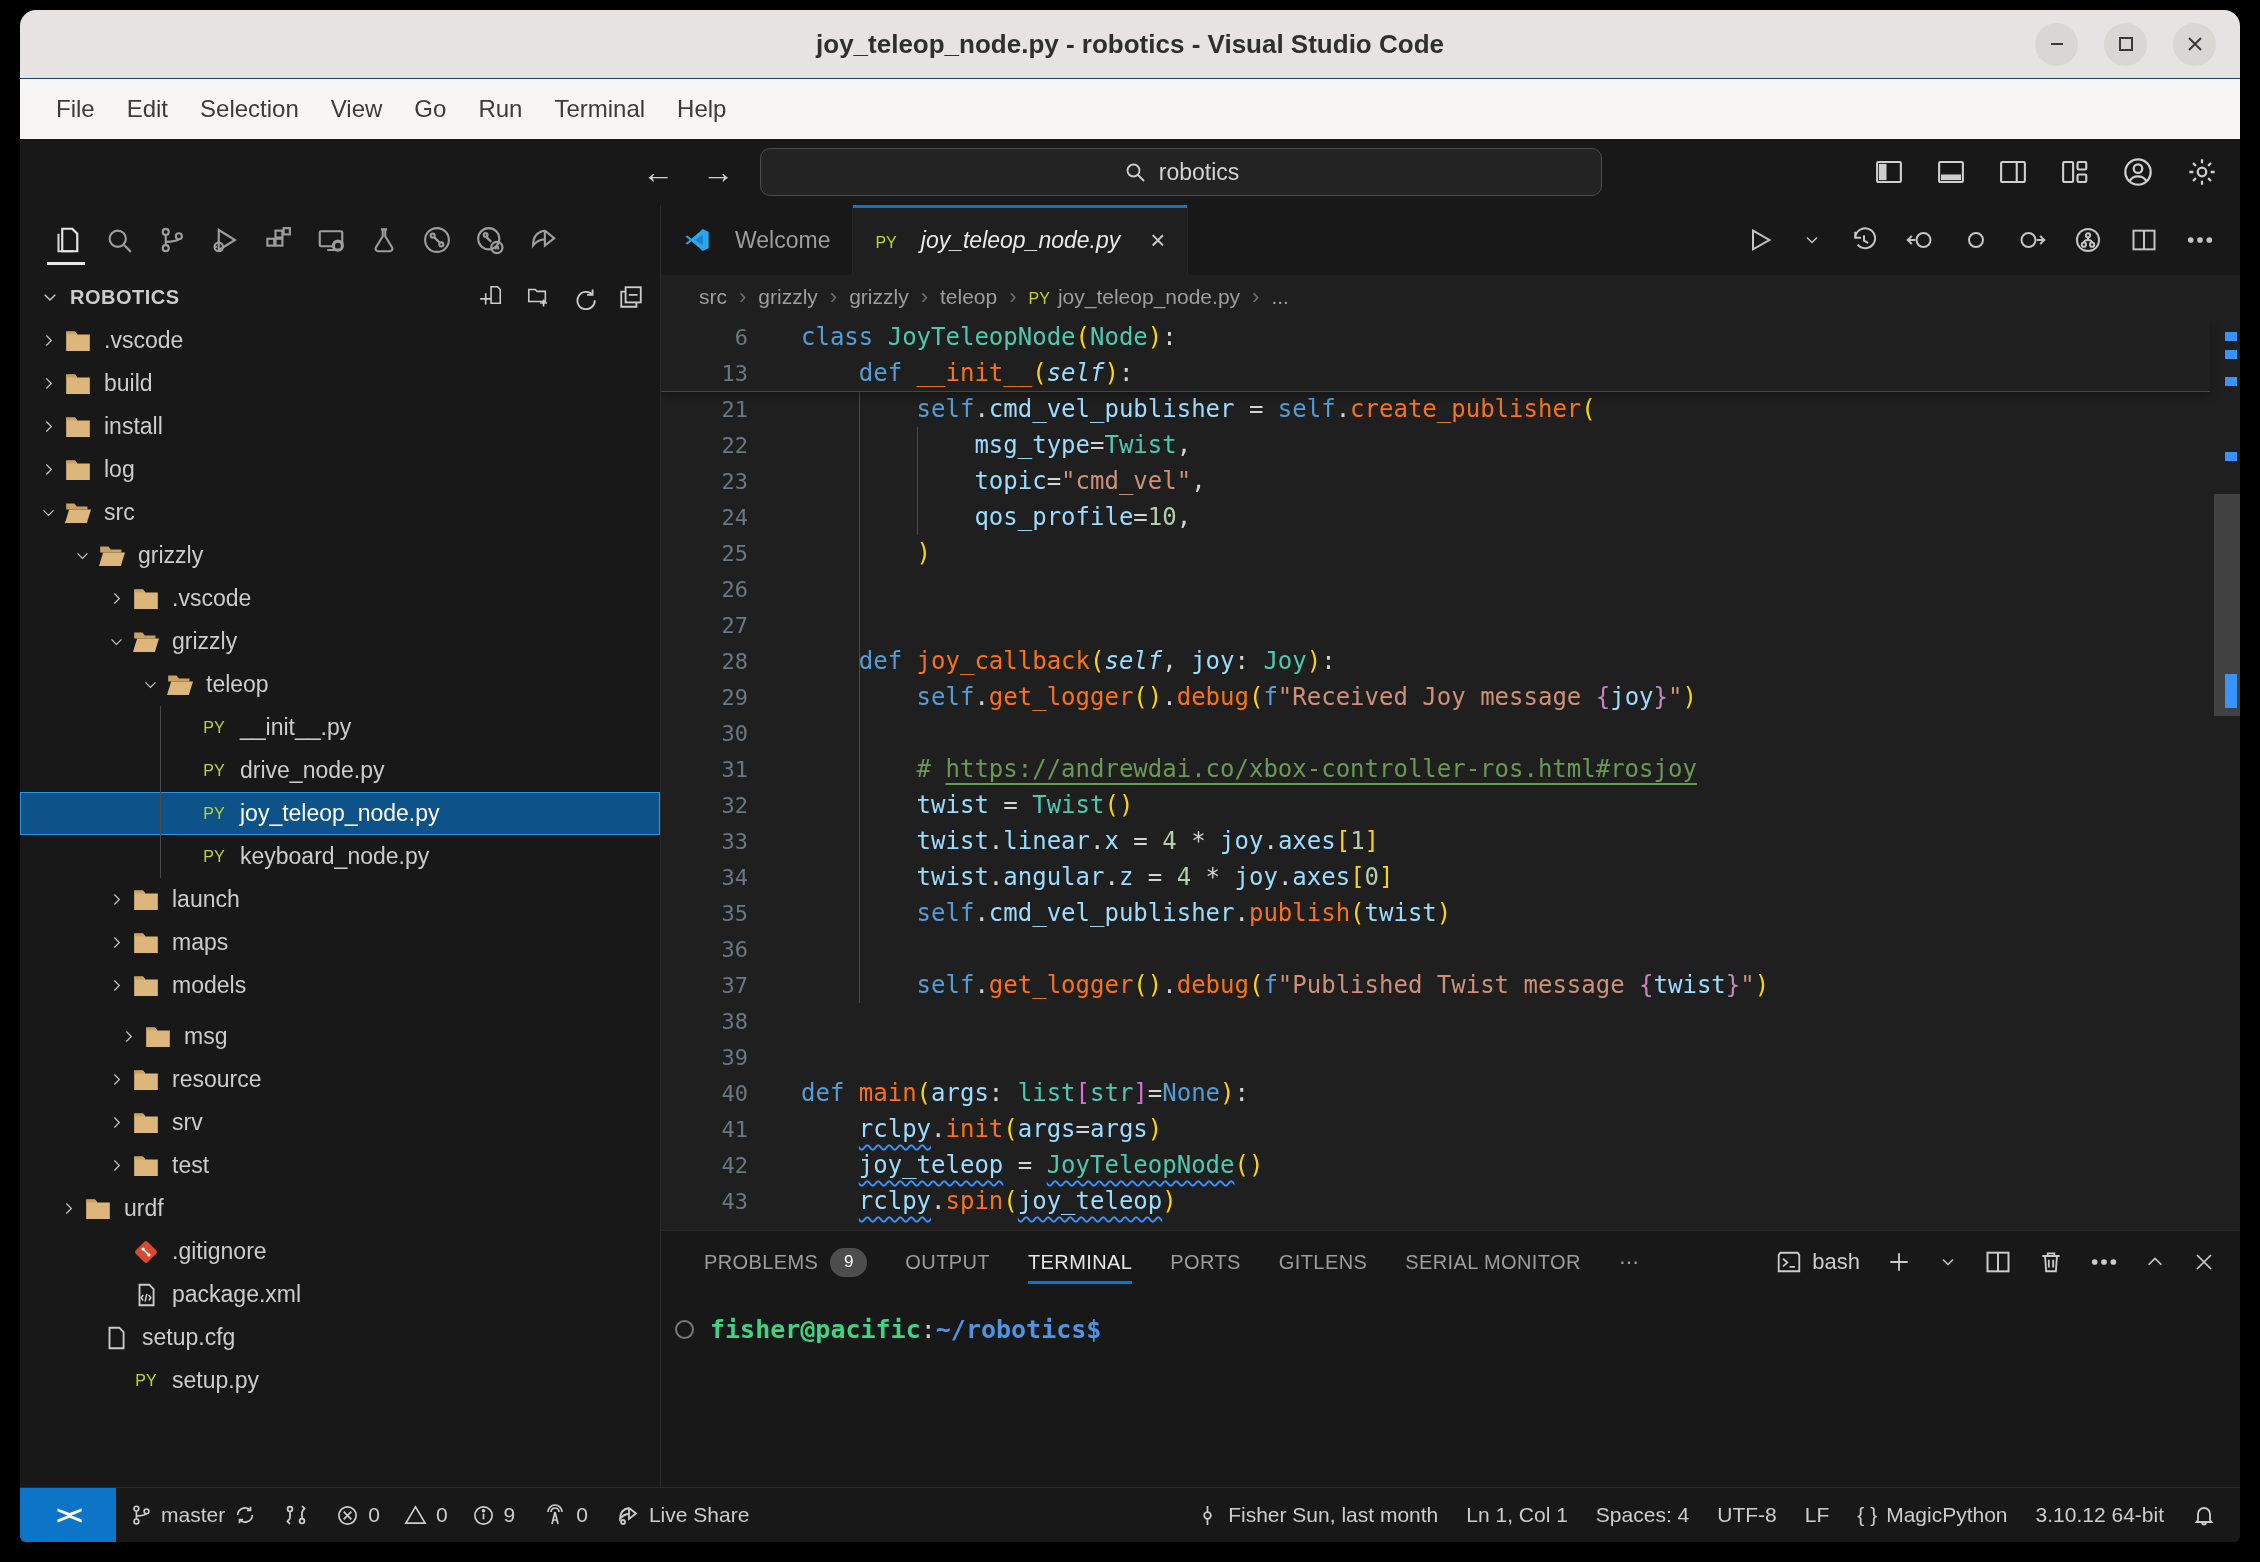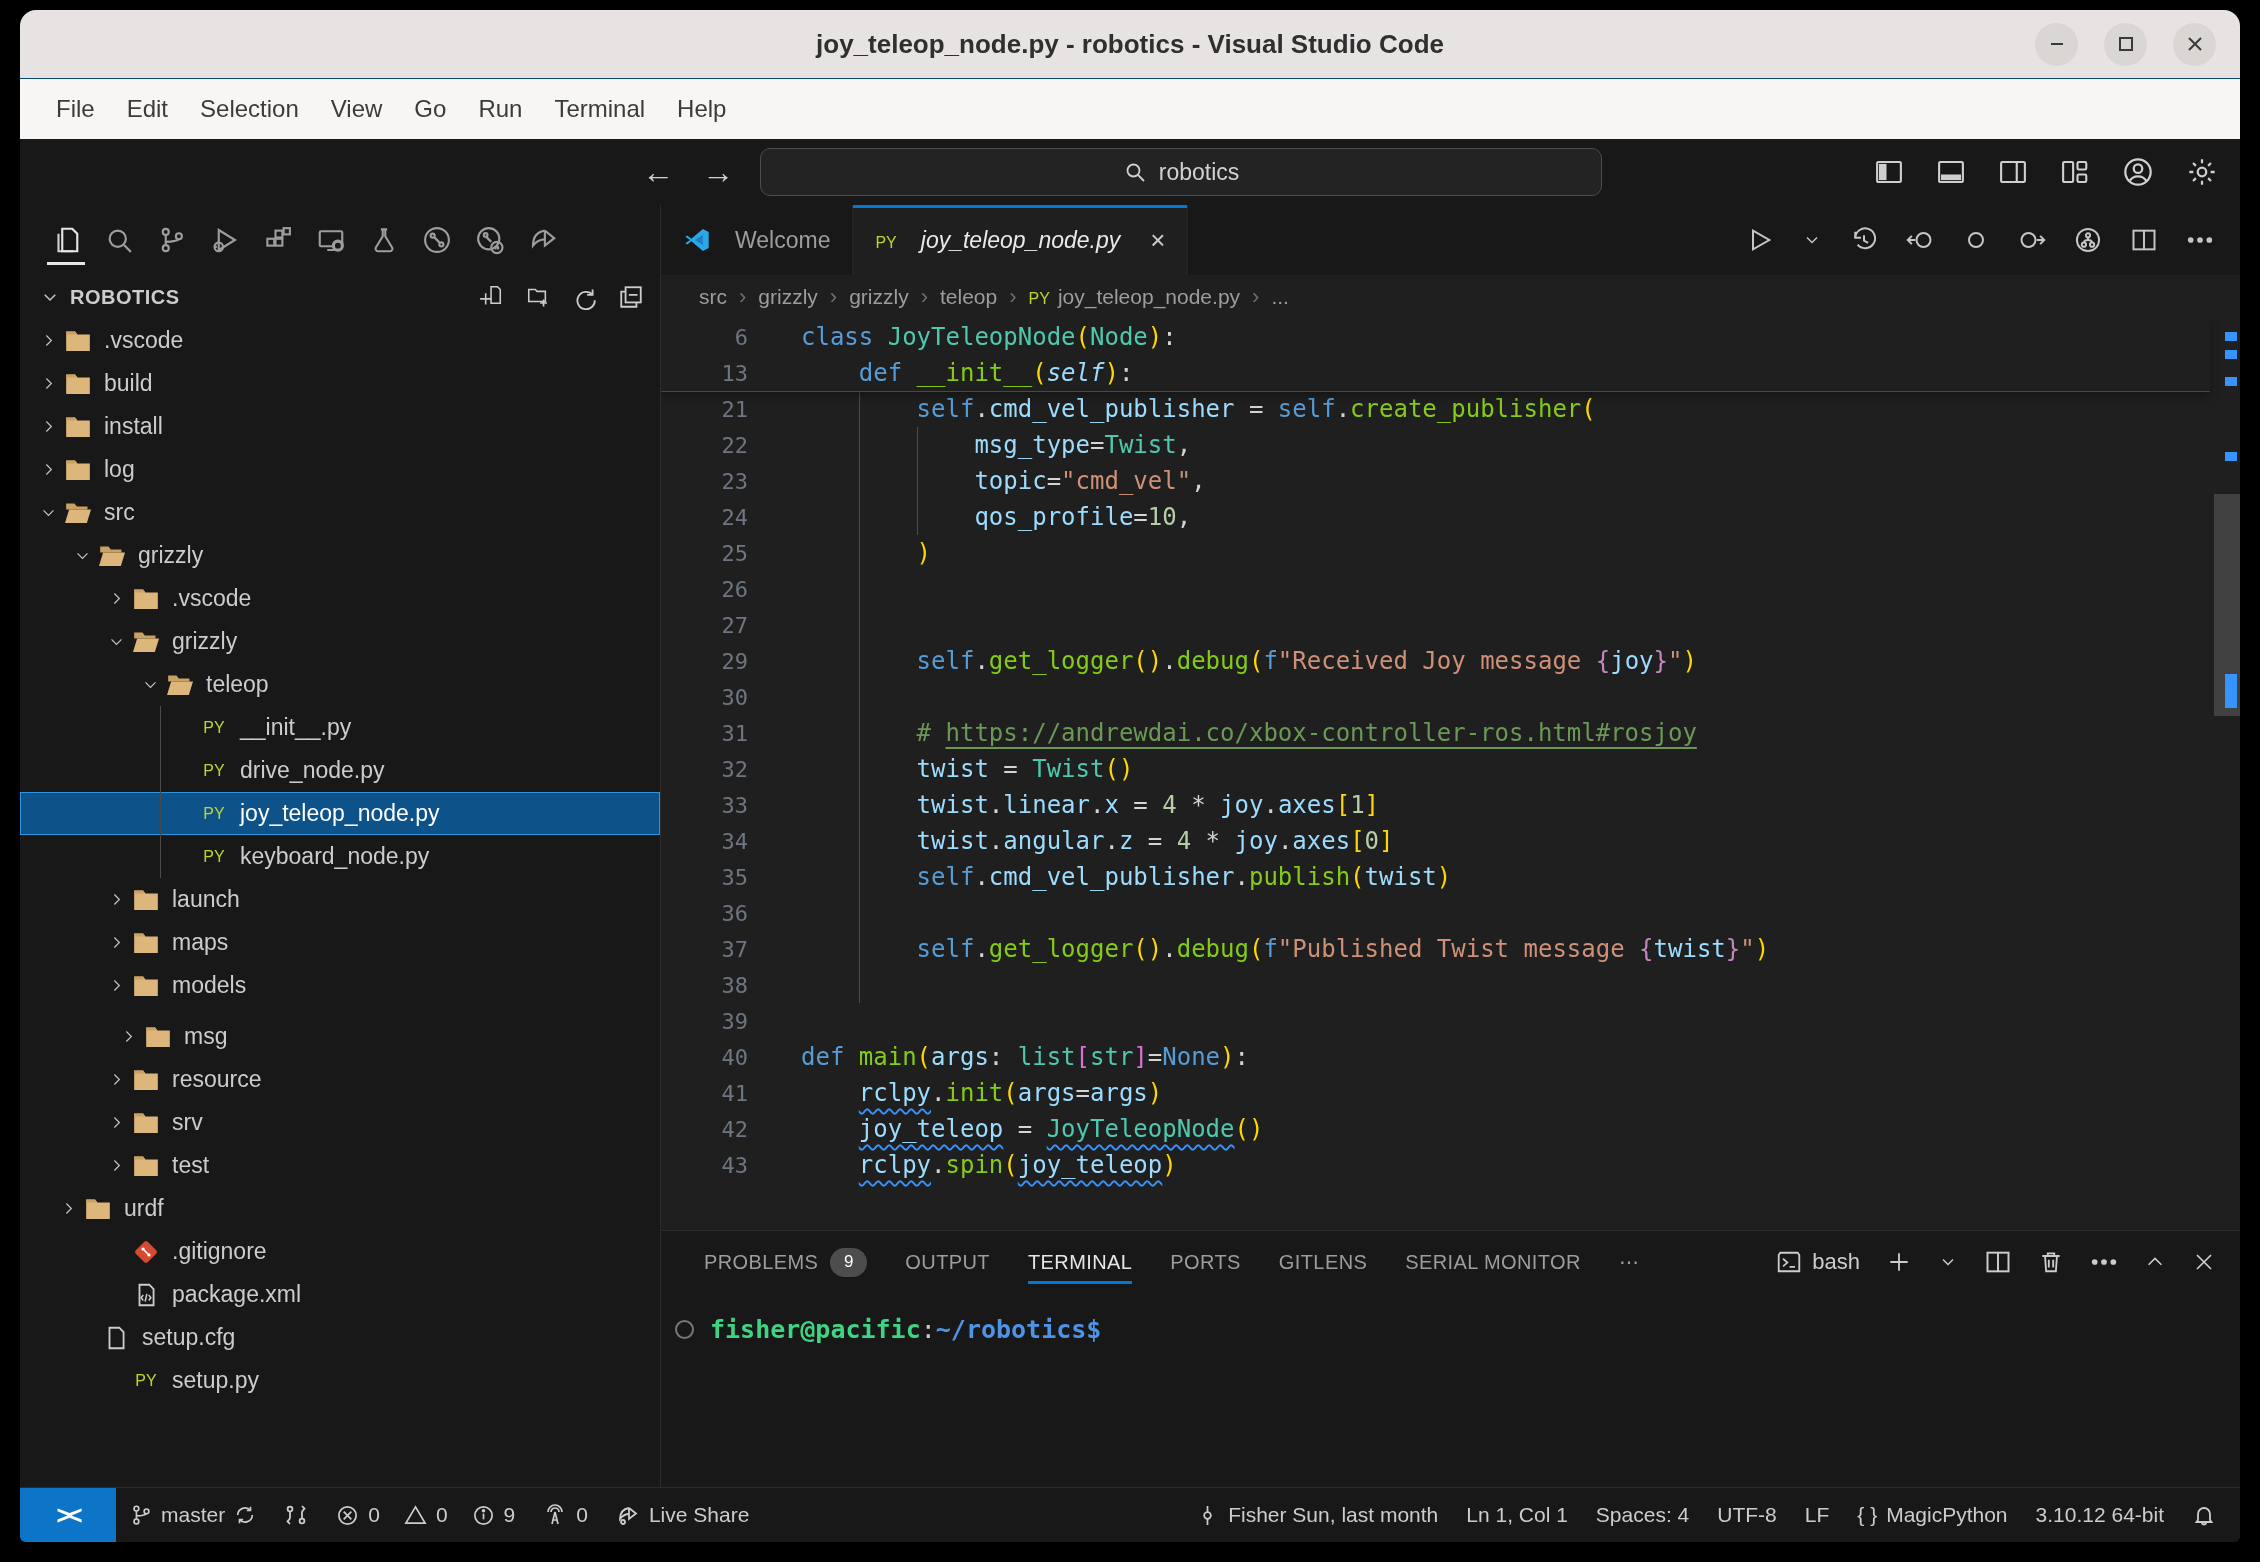--- a/index.html
+++ b/index.html
@@ -58,21 +58,21 @@
   .bc-item{display:flex;align-items:center;gap:8px;}
   
   .code{flex:1;background:#1f1f1f;position:relative;overflow:hidden;
     font-family:"DejaVu Sans Mono",monospace;font-size:24px;}
   .cl{height:36px;display:flex;align-items:center;white-space:pre;}
   .cl .ln{flex:0 0 87px;text-align:right;color:#6e7681;font-size:22px;}
   .cl .lc{margin-left:53px;}
   .lines{position:absolute;left:0;right:30px;top:72px;}
   .sticky{position:absolute;left:0;right:30px;top:0;background:#1f1f1f;z-index:3;
     border-bottom:1px solid #474747;box-shadow:0 4px 8px rgba(0,0,0,.35);}
-  .p{color:#d4d4d4}.k{color:#569CD6}.t{color:#4EC9B0}.f{color:#84cc16}.v{color:#9CDCFE}
+  .p{color:#d4d4d4}.k{color:#569CD6}.t{color:#4EC9B0}.f{color:#f97316}.v{color:#9CDCFE}
   .s{color:#CE9178}.n{color:#B5CEA8}.c{color:#6A9955}
   .l{color:#6A9955;text-decoration:underline;text-underline-offset:6px;}
   .b1{color:#FFD700}.b2{color:#DA70D6}.ib{color:#C586C0}
   .sf{color:#9CDCFE;font-style:italic}
   .sq{text-decoration:underline;text-decoration-style:wavy;text-decoration-color:#3794ff;
     text-decoration-thickness:2px;text-underline-offset:7px;}
   .sb-slider{position:absolute;right:0;top:175px;width:26px;height:222px;background:rgba(121,121,121,.38);}
   .ov{position:absolute;right:3px;width:12px;height:9px;background:#3794ff;}
   
   .panel{height:256px;flex:0 0 auto;background:#181818;border-top:1px solid #2b2b2b;display:flex;flex-direction:column;}
@@ -715,20 +715,21 @@
         <div class="guide" style="left:198px;top:72px;height:612px"></div>
         <div class="guide" style="left:256px;top:108px;height:108px"></div>
         <div class="lines" id="lines">
             <div class="cl"><span class="ln">21</span><span class="lc"><span class="p">        </span><span class="k">self</span><span class="p">.</span><span class="v">cmd_vel_publisher</span><span class="p"> = </span><span class="k">self</span><span class="p">.</span><span class="f">create_publisher</span><span class="b1">(</span></span></div>
             <div class="cl"><span class="ln">22</span><span class="lc"><span class="p">            </span><span class="v">msg_type</span><span class="p">=</span><span class="t">Twist</span><span class="p">,</span></span></div>
             <div class="cl"><span class="ln">23</span><span class="lc"><span class="p">            </span><span class="v">topic</span><span class="p">=</span><span class="s">"cmd_vel"</span><span class="p">,</span></span></div>
             <div class="cl"><span class="ln">24</span><span class="lc"><span class="p">            </span><span class="v">qos_profile</span><span class="p">=</span><span class="n">10</span><span class="p">,</span></span></div>
             <div class="cl"><span class="ln">25</span><span class="lc"><span class="p">        </span><span class="b1">)</span></span></div>
             <div class="cl"><span class="ln">26</span><span class="lc"></span></div>
             <div class="cl"><span class="ln">27</span><span class="lc"></span></div>
+            <div class="cl"><span class="ln">28</span><span class="lc"><span class="p">    </span><span class="k">def </span><span class="f">joy_callback</span><span class="b1">(</span><span class="sf">self</span><span class="p">, </span><span class="v">joy</span><span class="p">: </span><span class="t">Joy</span><span class="b1">)</span><span class="p">:</span></span></div>
             <div class="cl"><span class="ln">29</span><span class="lc"><span class="p">        </span><span class="k">self</span><span class="p">.</span><span class="f">get_logger</span><span class="b1">()</span><span class="p">.</span><span class="f">debug</span><span class="b1">(</span><span class="k">f</span><span class="s">"Received Joy message </span><span class="ib">{</span><span class="v">joy</span><span class="ib">}</span><span class="s">"</span><span class="b1">)</span></span></div>
             <div class="cl"><span class="ln">30</span><span class="lc"></span></div>
             <div class="cl"><span class="ln">31</span><span class="lc"><span class="p">        </span><span class="c"># </span><span class="l">https://andrewdai.co/xbox-controller-ros.html#rosjoy</span></span></div>
             <div class="cl"><span class="ln">32</span><span class="lc"><span class="p">        </span><span class="v">twist</span><span class="p"> = </span><span class="t">Twist</span><span class="b1">()</span></span></div>
             <div class="cl"><span class="ln">33</span><span class="lc"><span class="p">        </span><span class="v">twist</span><span class="p">.</span><span class="v">linear</span><span class="p">.</span><span class="v">x</span><span class="p"> = </span><span class="n">4</span><span class="p"> * </span><span class="v">joy</span><span class="p">.</span><span class="v">axes</span><span class="b1">[</span><span class="n">1</span><span class="b1">]</span></span></div>
             <div class="cl"><span class="ln">34</span><span class="lc"><span class="p">        </span><span class="v">twist</span><span class="p">.</span><span class="v">angular</span><span class="p">.</span><span class="v">z</span><span class="p"> = </span><span class="n">4</span><span class="p"> * </span><span class="v">joy</span><span class="p">.</span><span class="v">axes</span><span class="b1">[</span><span class="n">0</span><span class="b1">]</span></span></div>
             <div class="cl"><span class="ln">35</span><span class="lc"><span class="p">        </span><span class="k">self</span><span class="p">.</span><span class="v">cmd_vel_publisher</span><span class="p">.</span><span class="f">publish</span><span class="b1">(</span><span class="v">twist</span><span class="b1">)</span></span></div>
             <div class="cl"><span class="ln">36</span><span class="lc"></span></div>
             <div class="cl"><span class="ln">37</span><span class="lc"><span class="p">        </span><span class="k">self</span><span class="p">.</span><span class="f">get_logger</span><span class="b1">()</span><span class="p">.</span><span class="f">debug</span><span class="b1">(</span><span class="k">f</span><span class="s">"Published Twist message </span><span class="ib">{</span><span class="v">twist</span><span class="ib">}</span><span class="s">"</span><span class="b1">)</span></span></div>
             <div class="cl"><span class="ln">38</span><span class="lc"></span></div>

